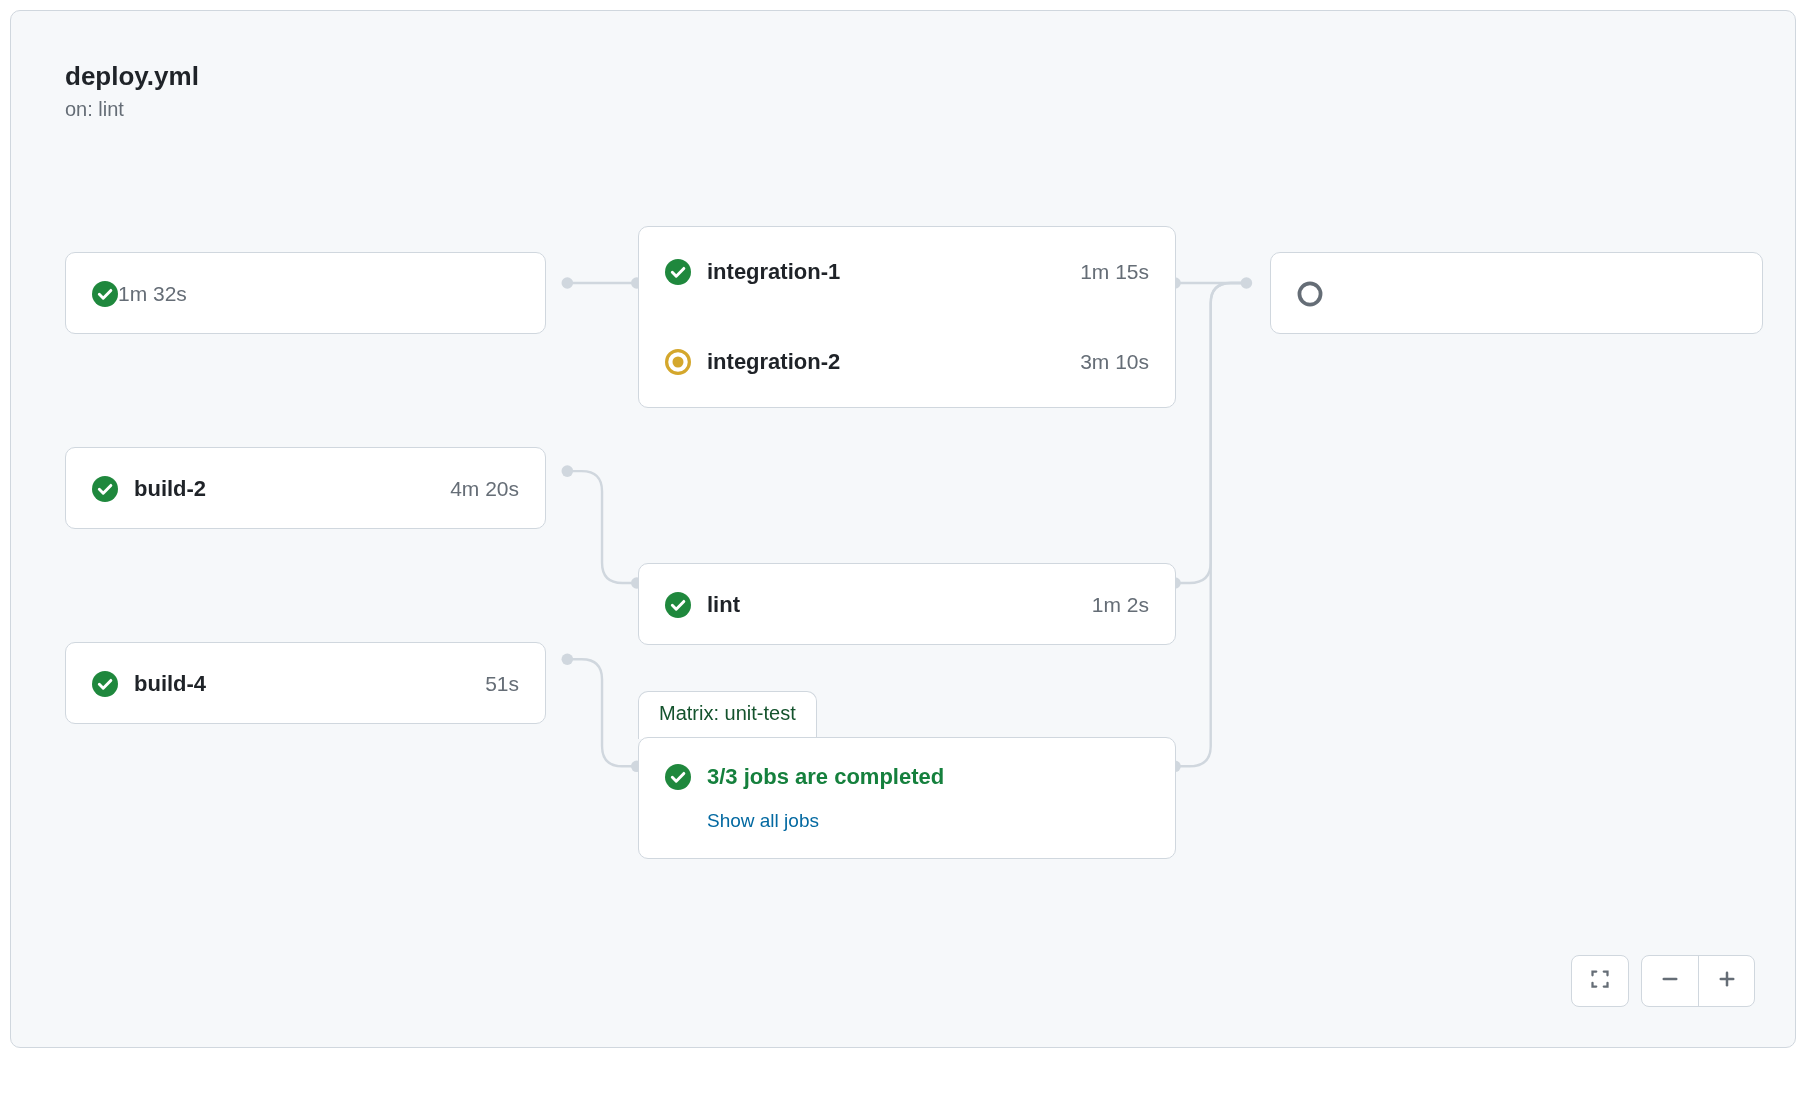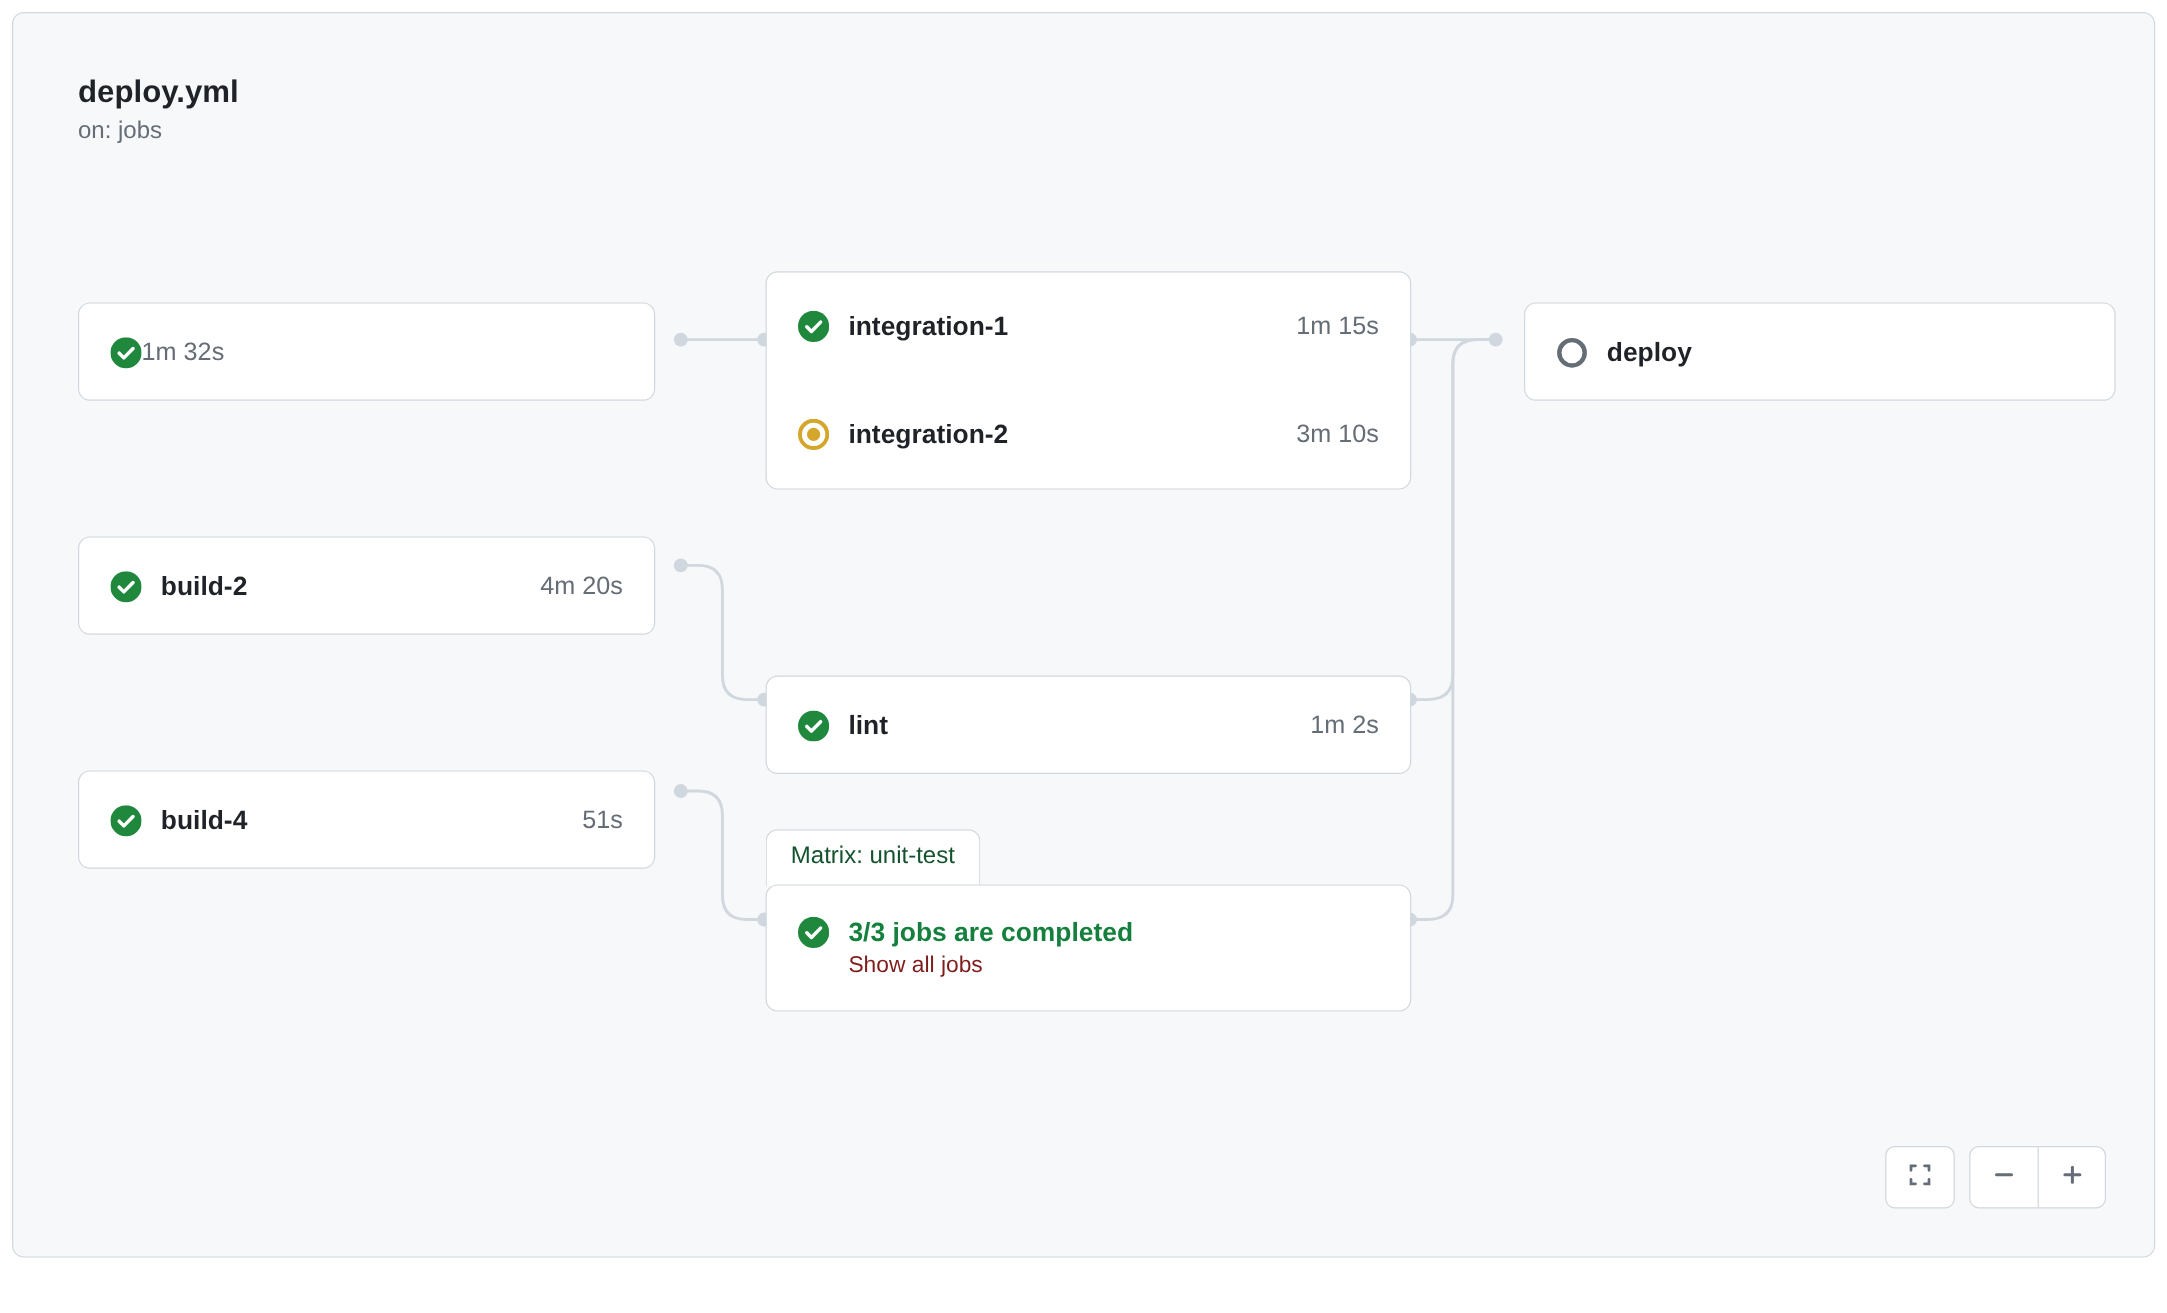--- a/index.html
+++ b/index.html
@@ -76,21 +76,21 @@
     font-weight: 500;
     color: #14532d;
   }
   .matrix-body {
     padding: 26px;
     display: flex;
     align-items: flex-start;
   }
   .matrix-text { margin-left: 16px; }
   .matrix-title { font-size: 22px; font-weight: 600; color:#15803d; }
-  .matrix-sub { font-size: 19px; color:#7f1d1d; margin-top: 4px; }
+  .matrix-sub { font-size: 19px; color:#0369a1; margin-top: 20px; }
   .controls {
     position: absolute;
     right: 40px;
     bottom: 40px;
     display: flex;
     gap: 12px;
   }
   .ctrl-group {
     display: flex;
     background: #ffffff;
@@ -108,21 +108,21 @@
   }
   .ctrl-btn + .ctrl-btn { border-left: 1px solid #d0d7de; }
 </style>
 </head>
 <body>
 
 <div class="canvas">
 
   <div class="header">
     <div class="wf-title">deploy.yml</div>
-    <div class="wf-sub">on: jobs</div>
+    <div class="wf-sub">on: lint</div>
   </div>
 
   <svg class="edges" viewBox="0 0 1786 1074">
 
     <circle class="dot" cx="545" cy="282" r="6"></circle>
     <circle class="dot" cx="617" cy="282" r="6"></circle>
     <circle class="dot" cx="545" cy="477" r="6"></circle>
     <circle class="dot" cx="617" cy="593" r="6"></circle>
     <circle class="dot" cx="545" cy="672" r="6"></circle>
     <circle class="dot" cx="617" cy="783" r="6"></circle>
@@ -234,21 +234,20 @@
     </div>
   </div>
 
   <div class="node" style="left:1259px; top:241px; width:493px; height:82px;">
     <div class="job-row">
       <span class="status-icon">
         <svg width="26" height="26" viewBox="0 0 16 16">
             <circle cx="8" cy="8" r="6.5" fill="none" stroke="#656d76" stroke-width="2.3"></circle>
           </svg>
       </span>
-      <span class="job-name">deploy</span>
       <span class="job-time"></span>
     </div>
   </div>
 
   <div class="controls">
     <div class="ctrl-group">
       <div class="ctrl-btn">
         <span>
           <svg width="20" height="20" viewBox="0 0 16 16" fill="none" stroke="#656d76" stroke-width="1.8" stroke-linecap="round">
               <path d="M2 5 V2 H5"></path>

